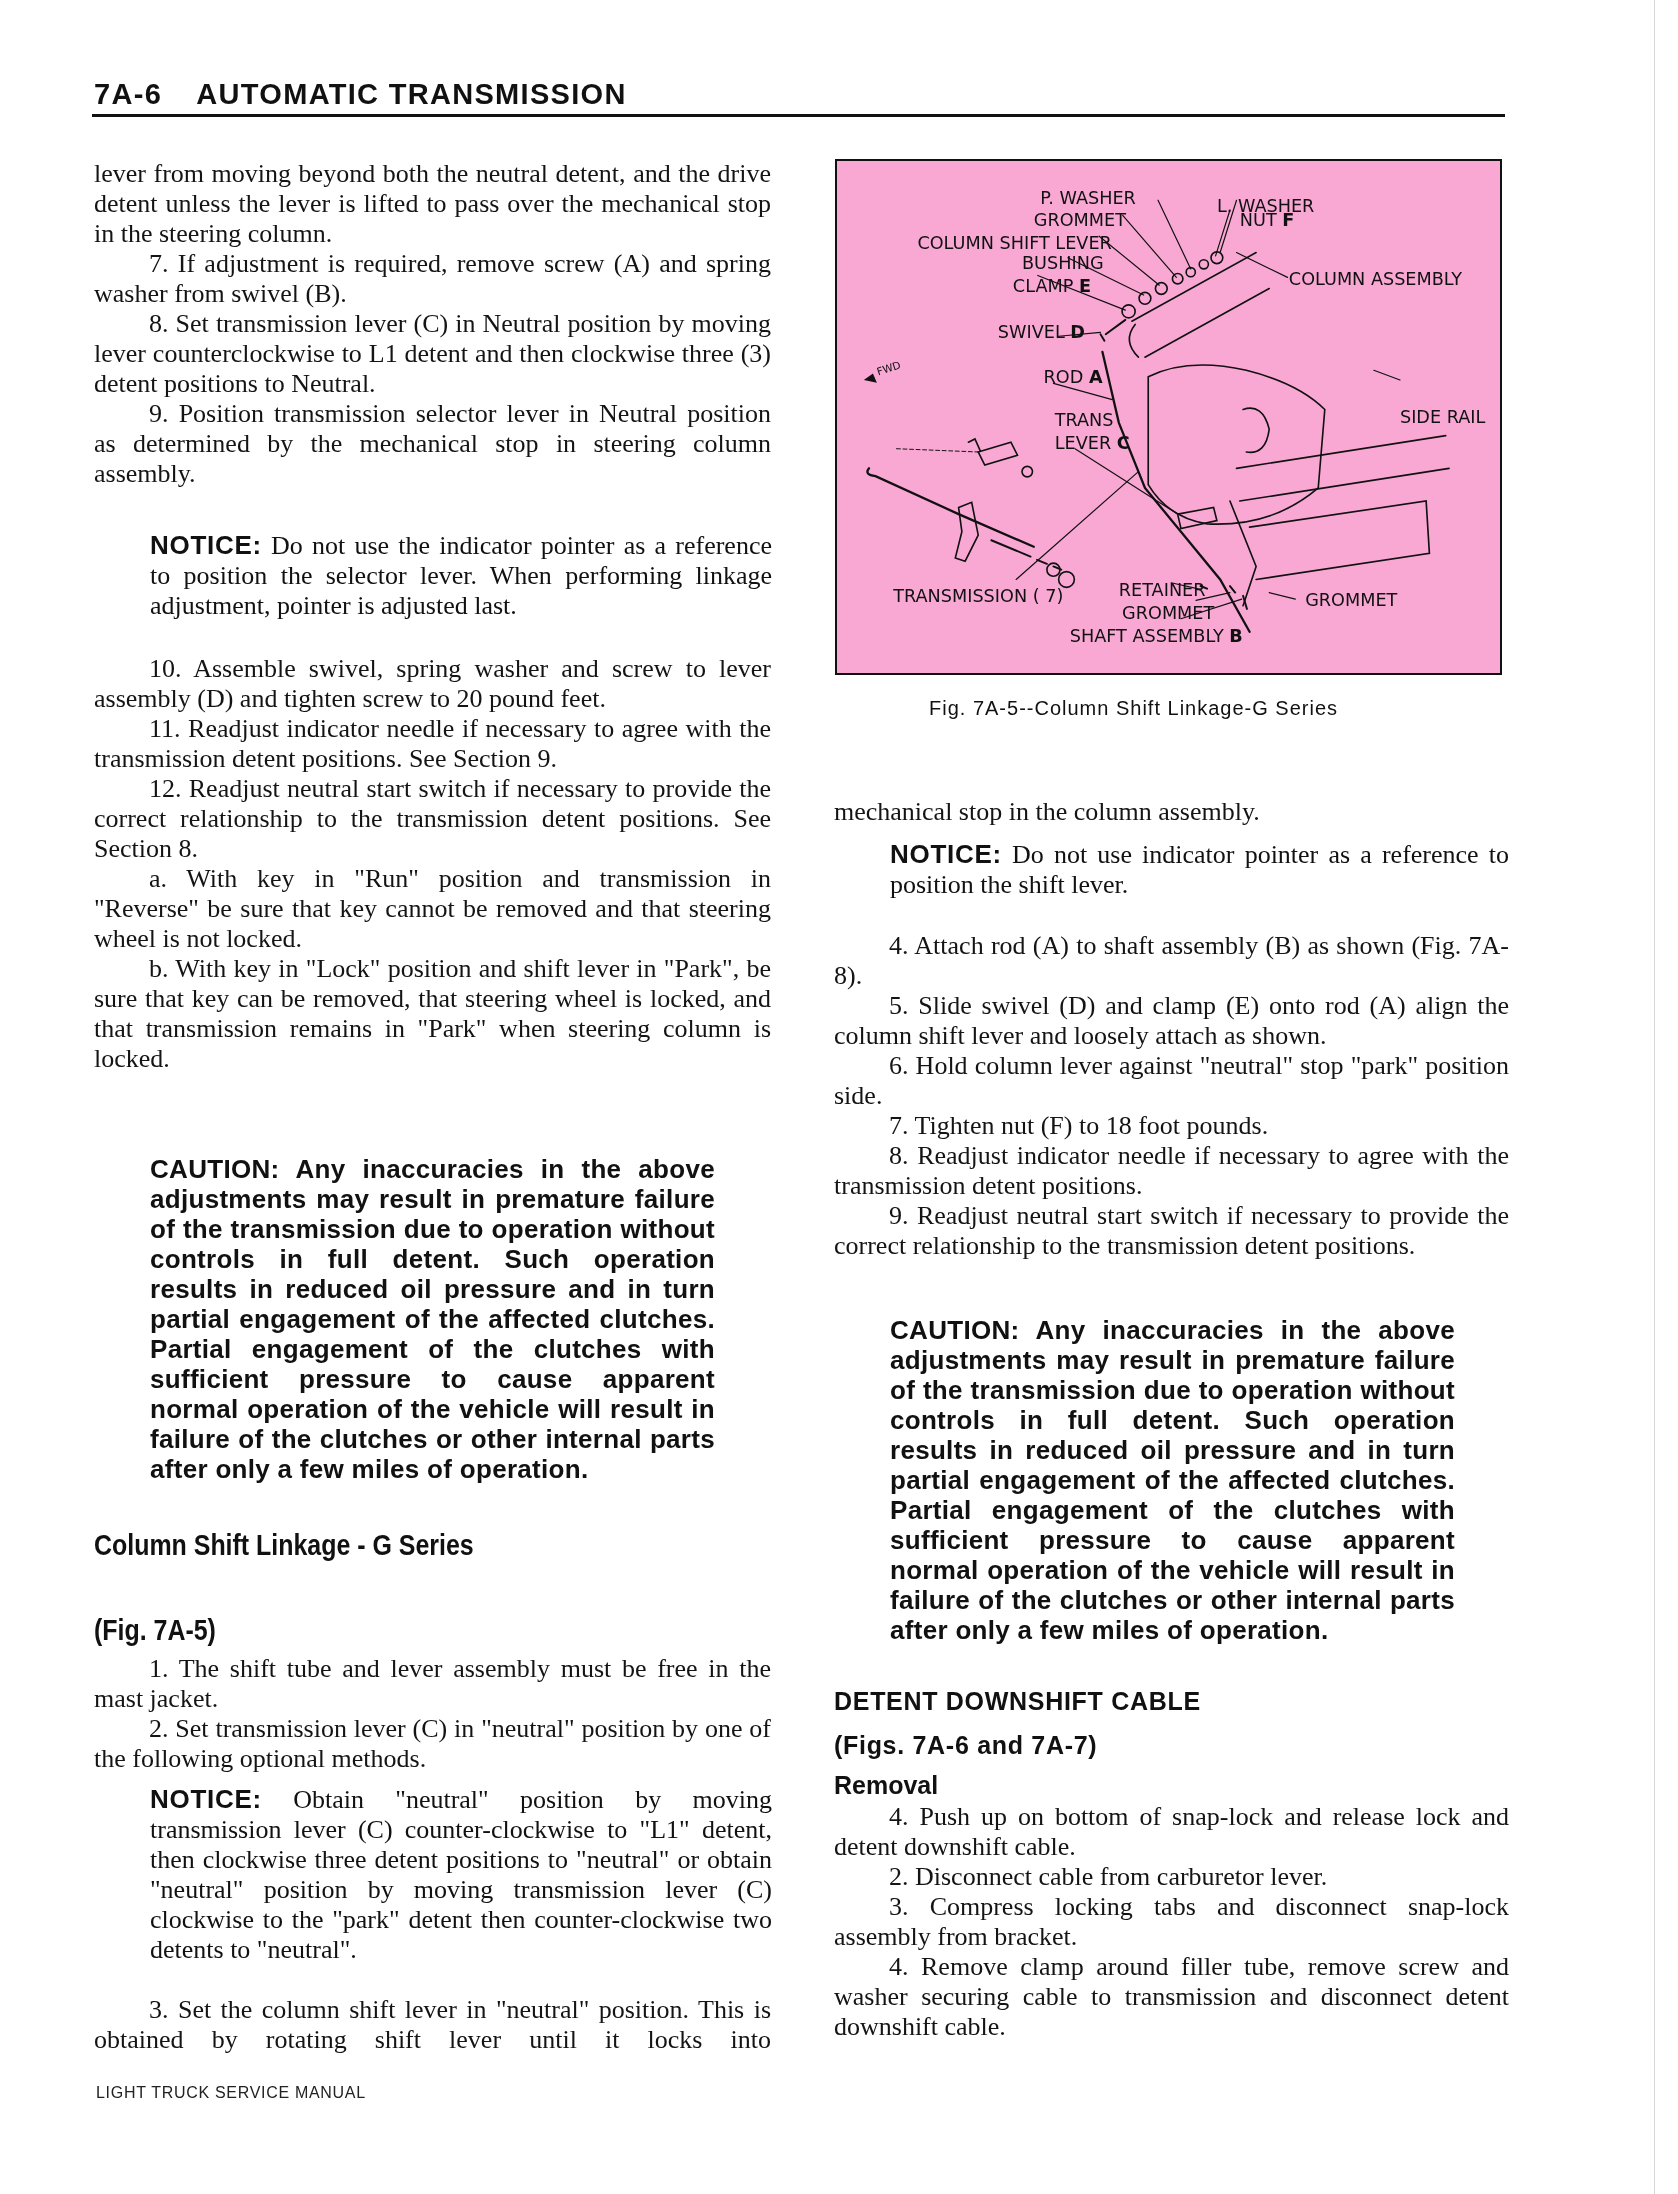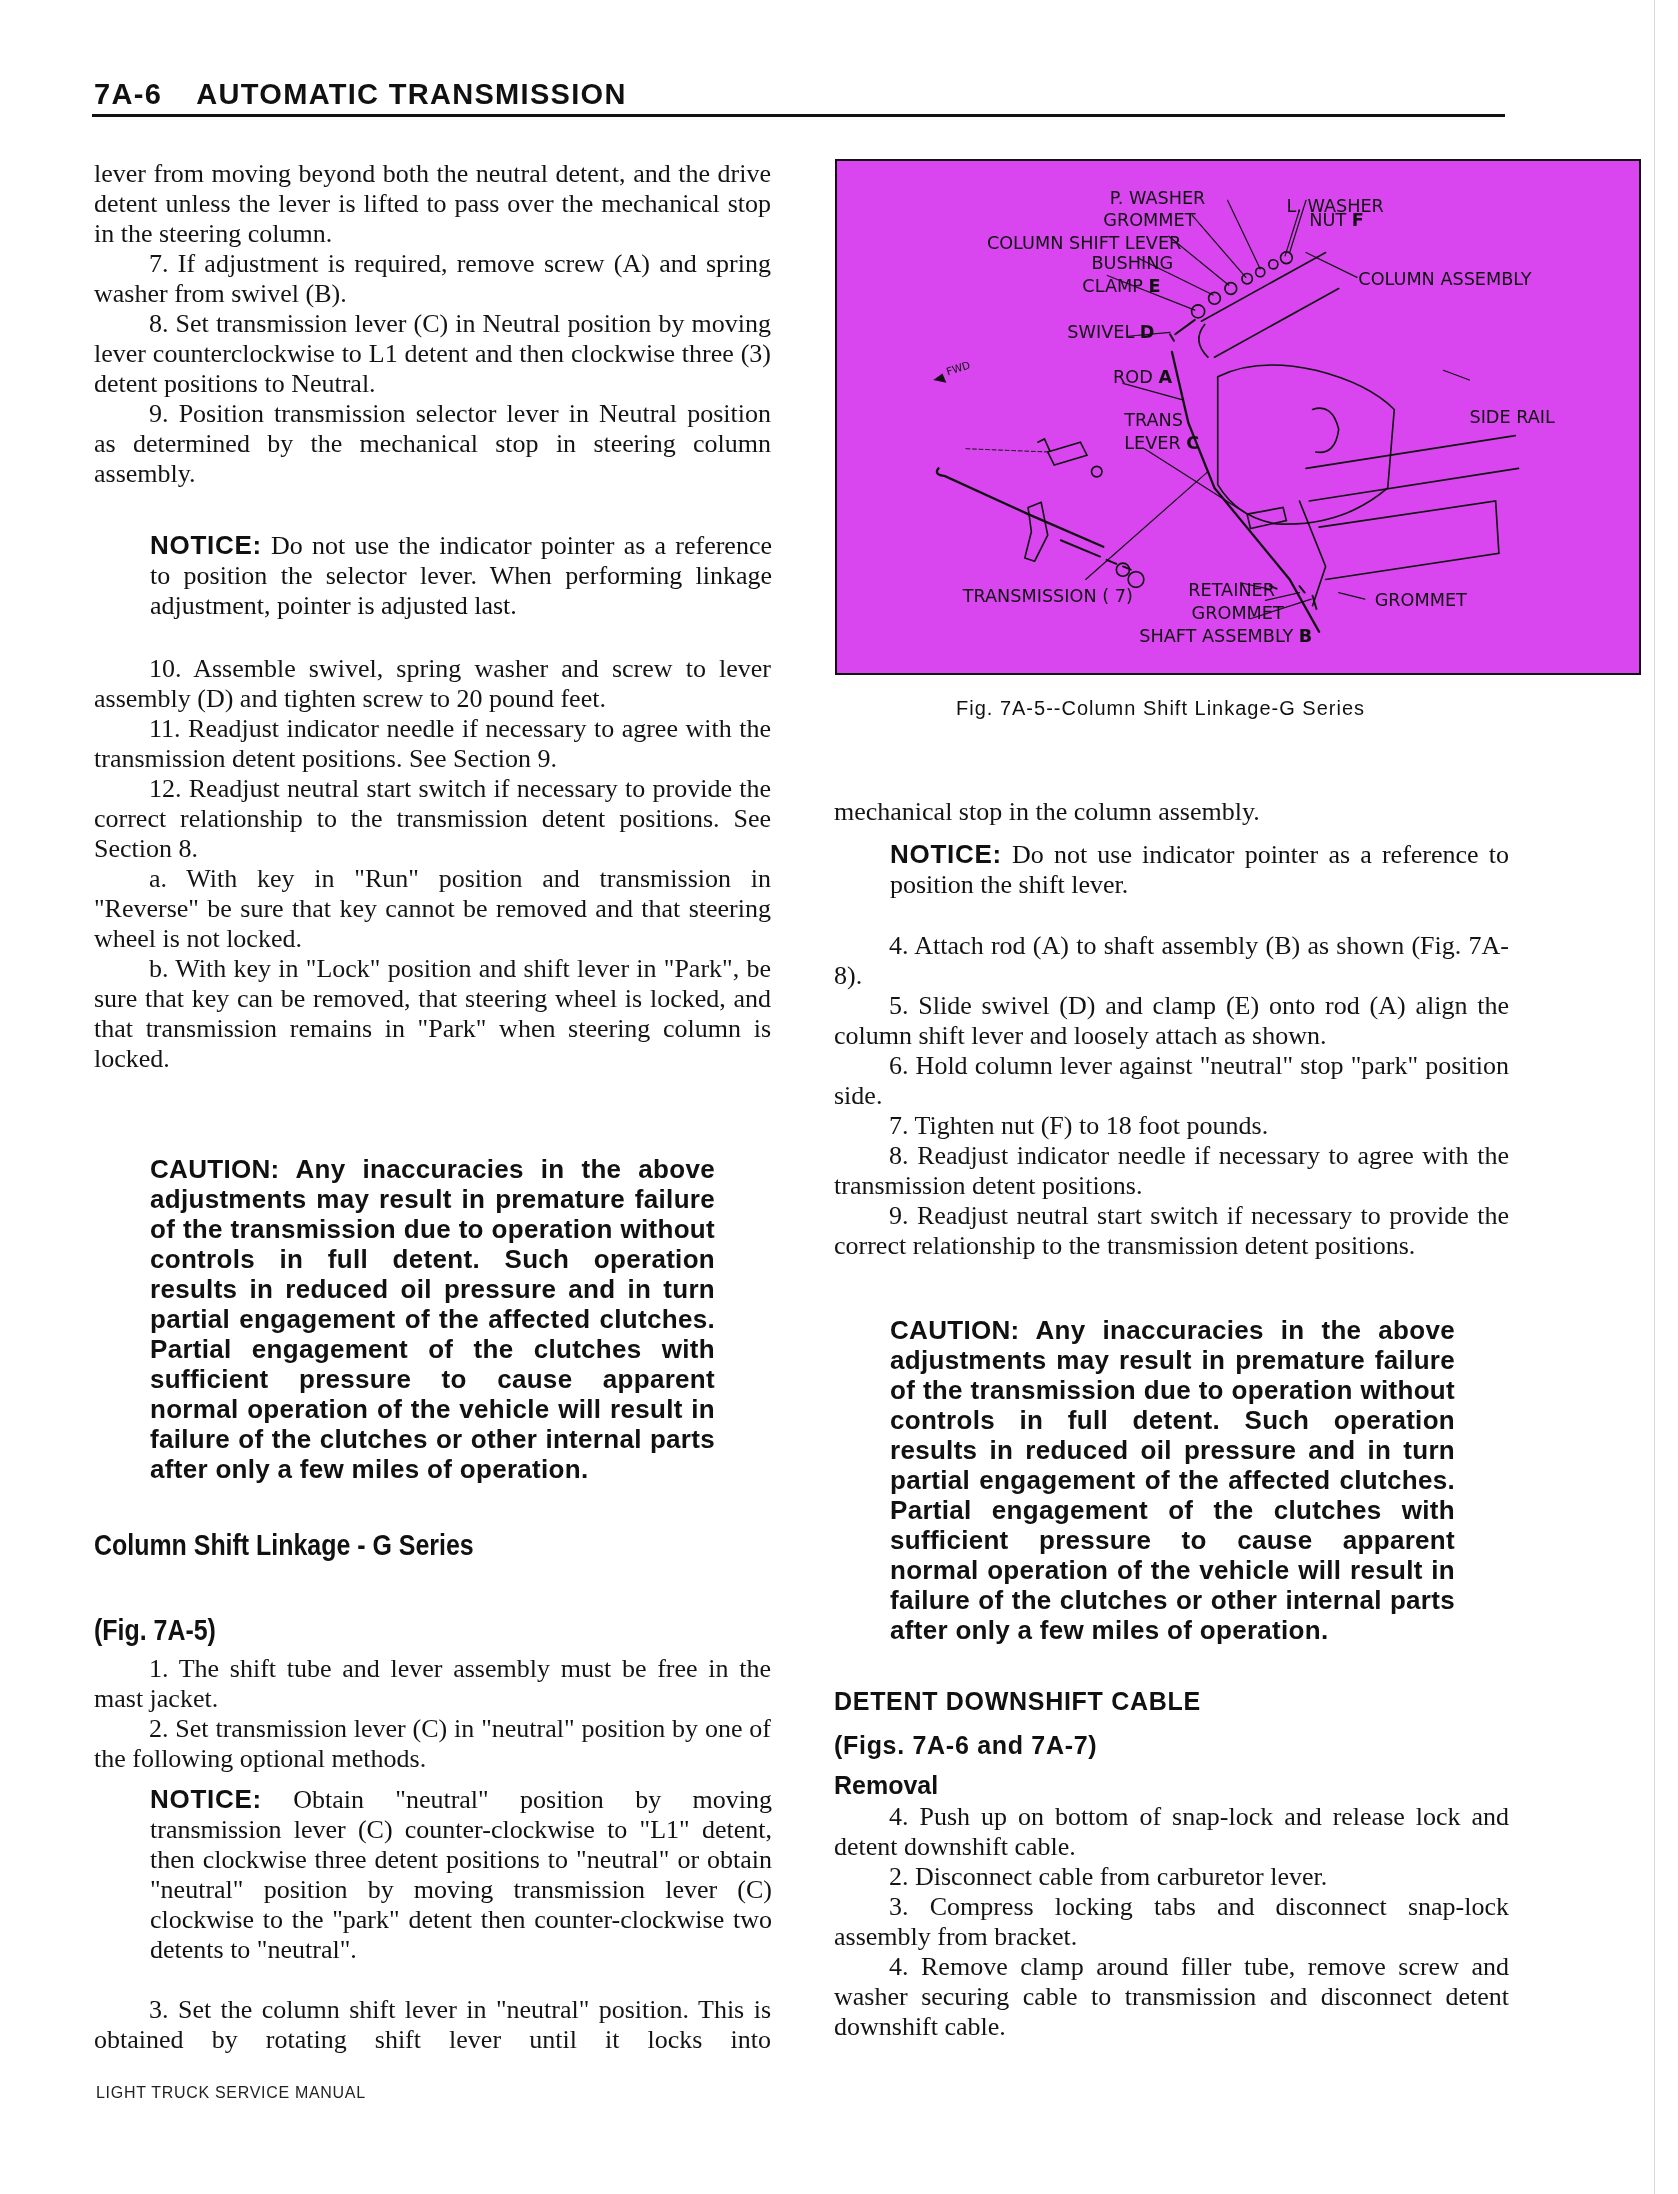--- a/index.html
+++ b/index.html
@@ -15,21 +15,21 @@
   .col p.ind { text-indent:55px; }
   .col p.sub { text-indent:55px; }
   .box { position:absolute; font-family:"Liberation Serif", serif; font-size:26px; line-height:30px; text-align:justify; }
   .box b.kw { font-family:"Liberation Sans", sans-serif; font-weight:bold; letter-spacing:0.7px; }
   .caution { position:absolute; font-family:"Liberation Sans", sans-serif; font-weight:bold; font-size:26px; line-height:30px; text-align:justify; letter-spacing:0.3px; color:#111; }
   .h2 { position:absolute; font-family:"Liberation Sans", sans-serif; font-weight:bold; font-size:29px; color:#111; white-space:nowrap; transform-origin:left top; }
   .h3 { position:absolute; font-family:"Liberation Sans", sans-serif; font-weight:bold; font-size:25px; color:#111; white-space:nowrap; letter-spacing:0.7px; }
   .cap { position:absolute; font-family:"Liberation Sans", sans-serif; font-size:20px; letter-spacing:1px; color:#111; white-space:nowrap; }
   .footer { position:absolute; left:96px; top:2084px; font-family:"Liberation Sans", sans-serif; font-size:16px; letter-spacing:0.7px; color:#222; white-space:nowrap; }
 
-  .figbox { position:absolute; left:835px; top:159px; width:806px; height:516px; border:2.6px solid #111; box-sizing:border-box; background:#d946ef; }
+  .figbox { position:absolute; left:835px; top:159px; width:667px; height:516px; border:2.6px solid #111; box-sizing:border-box; background:#f9a8d4; }
   .figbox svg { position:absolute; left:0; top:0; width:100%; height:100%; }
   .fl { font-family:"DejaVu Sans", sans-serif; font-size:27px; fill:#111; }
   .fl .bold { font-weight:bold; }
 </style>
 </head>
 <body>
 
 <div class="abs edge"></div>
 <div class="abs hdr">
   <span class="num">7A-6</span>
@@ -136,21 +136,21 @@
       <text x="332" y="440"><tspan>LEVER</tspan> <tspan class="bold">C</tspan></text>
       <text x="860" y="400">SIDE RAIL</text>
       <text x="85" y="675">TRANSMISSION ( 7)</text>
       <text x="430" y="665">RETAINER</text>
       <text x="435" y="700">GROMMET</text>
       <text x="715" y="680">GROMMET</text>
       <text x="355" y="735"><tspan>SHAFT ASSEMBLY</tspan> <tspan class="bold">B</tspan></text>
     </g>
   </svg>
 </div>
-<div class="cap" style="left:956px; top:697px;">Fig. 7A-5--Column Shift Linkage-G Series</div>
+<div class="cap" style="left:929px; top:697px;">Fig. 7A-5--Column Shift Linkage-G Series</div>
 
 <div class="col" style="left:834px; top:797px;">
   <p>mechanical stop in the column assembly.</p>
 </div>
 
 <div class="box" style="left:890px; top:839px; width:619px;">
   <b class="kw">NOTICE:</b><span> Do not use indicator pointer as a reference to position the shift lever.</span>
 </div>
 
 <div class="col" style="left:834px; top:931px; width:675px;">

